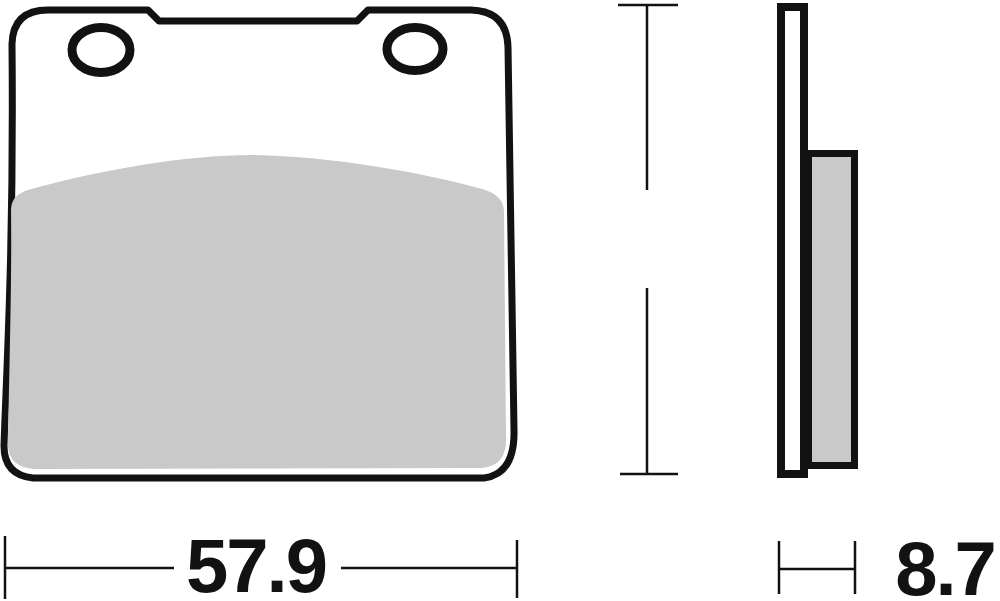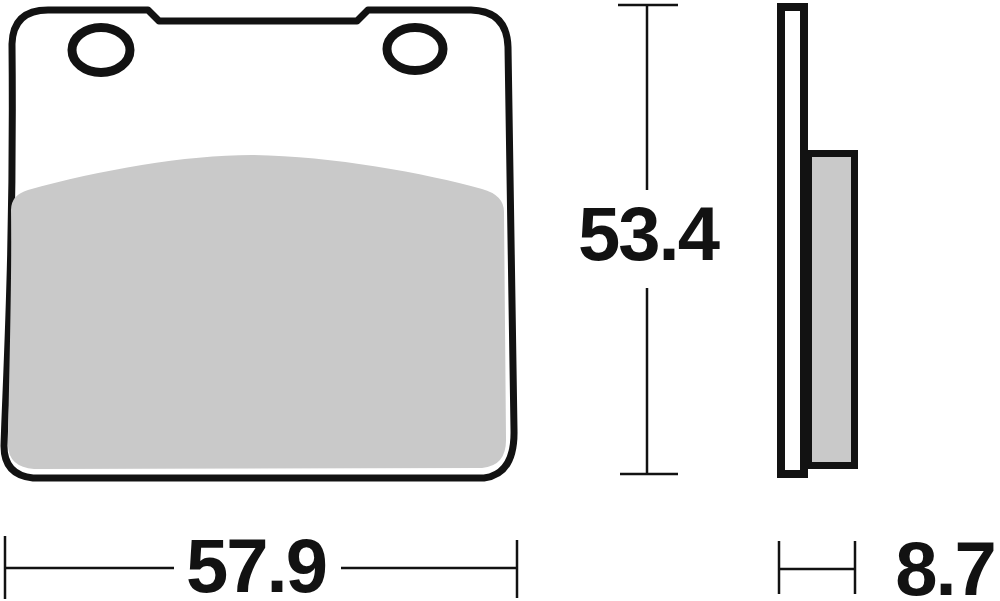--- a/index.html
+++ b/index.html
@@ -103,16 +103,15 @@
 
       <g>
         <line x1="779" y1="541" x2="779" y2="594"></line>
         <line x1="855" y1="541" x2="855" y2="594"></line>
         <line x1="779" y1="569" x2="855" y2="569"></line>
       </g>
     </g>
   </svg>
 
   <div class="dim-label width">57.9</div>
-  <div class="dim-label height">53.4</div>
   <div class="dim-label thick">8.7</div>
 
 </div>
 
 </body></html>

